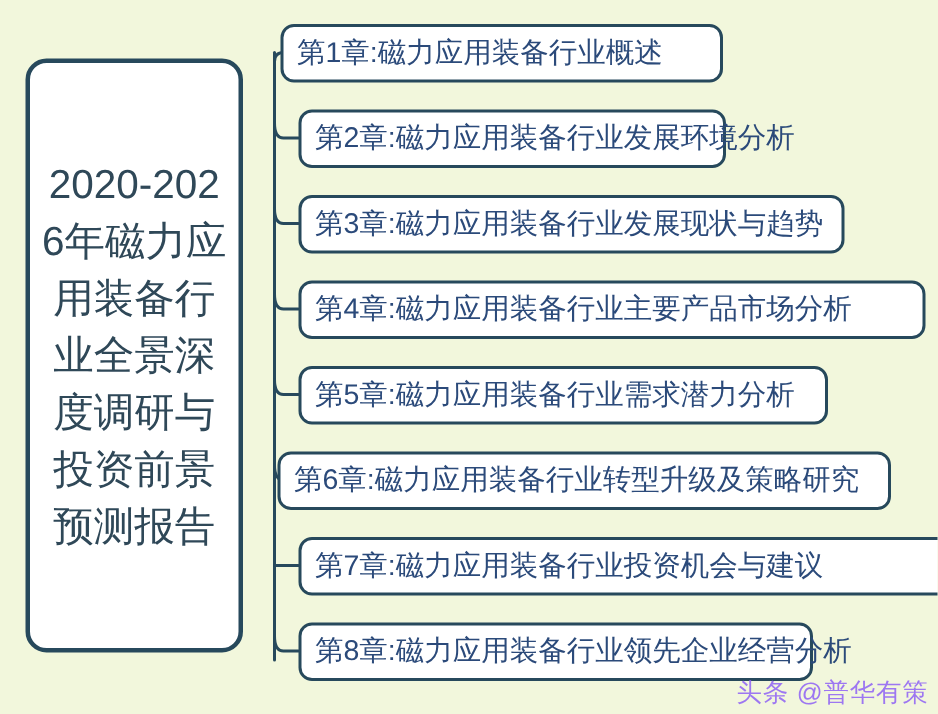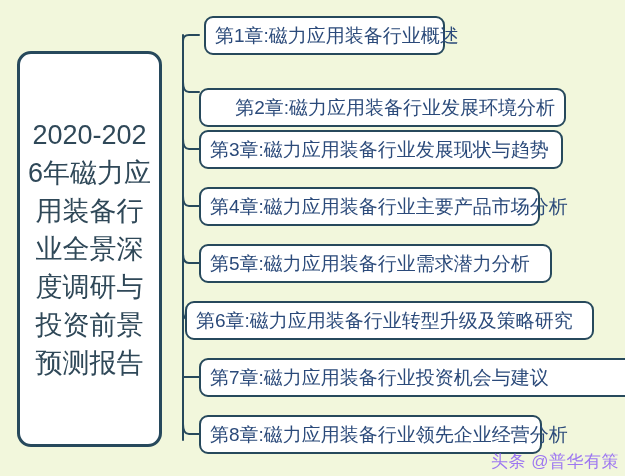--- a/index.html
+++ b/index.html
@@ -28,21 +28,20 @@
     width: 145px;
     height: 396px;
     background: #ffffff;
     border: 3px solid #27495c;
     border-radius: 14px;
     box-sizing: border-box;
     display: flex;
     align-items: center;
     justify-content: center;
     overflow: hidden;
-    margin-top: 12px;
   }
   .title-text {
     color: #2f4858;
     font-size: 27px;
     line-height: 38px;
     text-align: center;
     letter-spacing: 0px;
     width: 124px;
     word-break: break-all;
     font-weight: 400;
@@ -106,30 +105,30 @@
       <path d="M 183 310 Q 183 320 189 320 L 199 320"></path>
       <path d="M 183 377 Q 183 377 189 377 L 199 377"></path>
       <path d="M 183 424 Q 183 434 189 434 L 199 434"></path>
     </g>
   </svg>
 
   <div class="title-box">
     <div class="title-text">2020-2026年磁力应用装备行业全景深度调研与投资前景预测报告</div>
   </div>
 
-  <div class="item-box" style="left: 204px; top: 16px; width: 241px;">
+  <div class="item-box" style="left: 187px; top: 16px; width: 295px;">
     <span class="item-text">第1章:磁力应用装备行业概述</span>
   </div>
-  <div class="item-box" style="left: 199px; top: 88px; width: 367px; justify-content: flex-end;">
+  <div class="item-box" style="left: 199px; top: 73px; width: 285px;">
     <span class="item-text">第2章:磁力应用装备行业发展环境分析</span>
   </div>
   <div class="item-box" style="left: 199px; top: 130px; width: 364px;">
     <span class="item-text">第3章:磁力应用装备行业发展现状与趋势</span>
   </div>
-  <div class="item-box" style="left: 199px; top: 187px; width: 341px;">
+  <div class="item-box" style="left: 199px; top: 187px; width: 418px;">
     <span class="item-text">第4章:磁力应用装备行业主要产品市场分析</span>
   </div>
   <div class="item-box" style="left: 199px; top: 244px; width: 353px;">
     <span class="item-text">第5章:磁力应用装备行业需求潜力分析</span>
   </div>
   <div class="item-box" style="left: 185px; top: 301px; width: 409px;">
     <span class="item-text">第6章:磁力应用装备行业转型升级及策略研究</span>
   </div>
   <div class="item-box" style="left: 199px; top: 358px; width: 440px;">
     <span class="item-text">第7章:磁力应用装备行业投资机会与建议</span>

